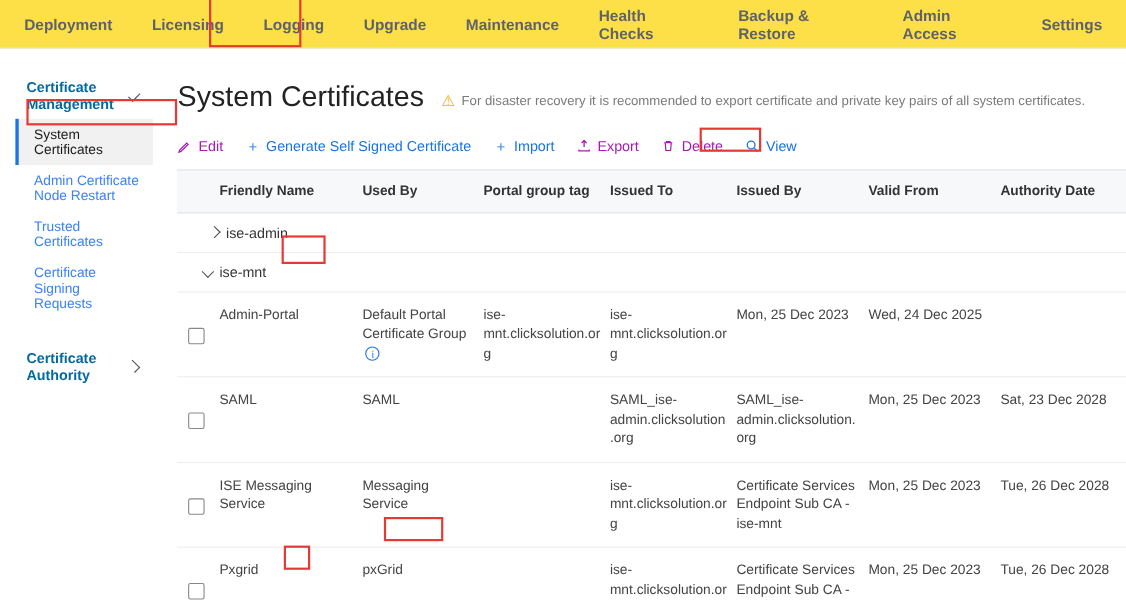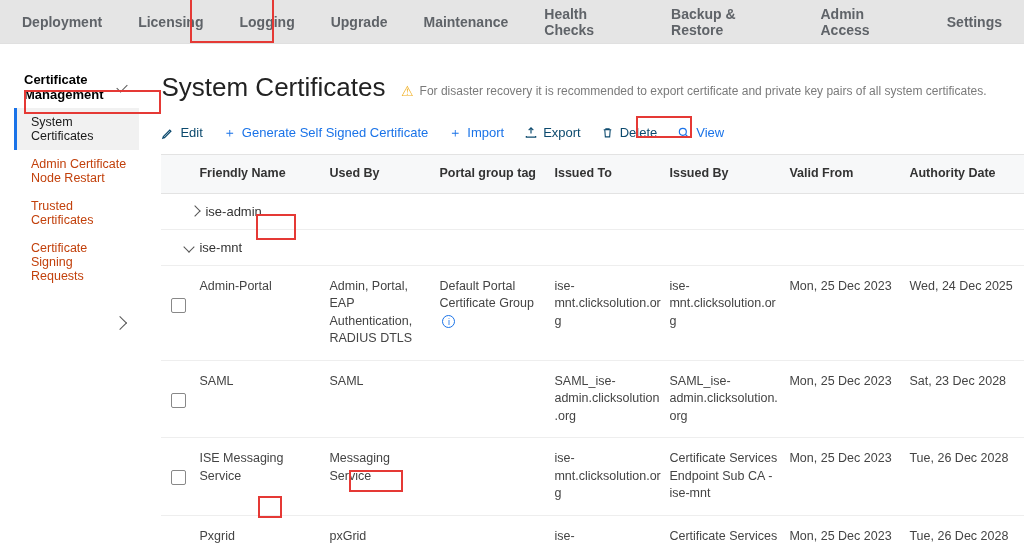--- a/index.html
+++ b/index.html
@@ -1,34 +1,34 @@
 <!DOCTYPE html>
 <html><head>
 <meta charset="utf-8">
 <style>
   * { box-sizing: border-box; margin: 0; padding: 0; }
   body { font-family: -apple-system, BlinkMacSystemFont, "Segoe UI", Arial, sans-serif; font-size: 13px; color: #2b2b2b; background: #fff; }
-  .topnav { background: #e5e5e5; border-bottom: 1px solid #e0e0e0; padding: 0 18px; display: flex; gap: 28px; height: 44px; align-items: center; }
+  .topnav { background: #fde047; border-bottom: 1px solid #e0e0e0; padding: 0 18px; display: flex; gap: 28px; height: 44px; align-items: center; }
   .topnav-item { color: #5f6368; font-size: 14px; font-weight: 600; padding: 12px 4px; cursor: pointer; position: relative; }
   .topnav-item.active { color: #1a73e8; }
   .topnav-item.active::after { content: ""; position: absolute; left: -4px; right: -4px; bottom: -1px; height: 3px; background: #1a73e8; }
   .layout { display: flex; }
   .sidebar { width: 228px; padding: 22px 0 22px 14px; }
-  .side-group-head { display: flex; align-items: center; gap: 6px; color: #000000; font-weight: 600; font-size: 13px; padding: 6px 10px; cursor: pointer; }
+  .side-group-head { display: flex; align-items: center; gap: 6px; color: #0369a1; font-weight: 600; font-size: 13px; padding: 6px 10px; cursor: pointer; }
   .chev { width: 10px; height: 10px; border-right: 1.5px solid #555; border-bottom: 1.5px solid #555; transform: rotate(45deg); margin-right: 4px; }
   .chev.right { transform: rotate(-45deg); }
-  .side-sub { border-left: 3px solid transparent; padding: 7px 12px 7px 14px; color: #c2410c; font-size: 12.5px; cursor: pointer; }
+  .side-sub { border-left: 3px solid transparent; padding: 7px 12px 7px 14px; color: #3b82f6; font-size: 12.5px; cursor: pointer; }
   .side-sub.active { background: #f1f1f1; border-left: 3px solid #1a73e8; color: #1a1a1a; font-weight: 500; }
   .content { flex: 1; padding: 28px 22px; }
   .page-title { font-size: 26px; font-weight: 400; color: #222; display: inline-block; margin-right: 12px; }
   .warn-row { display: inline-flex; align-items: center; gap: 6px; color: #7a7a7a; font-size: 12px; }
   .warn-icon { color: #f0ad1c; font-size: 14px; }
   .toolbar { margin-top: 22px; display: flex; gap: 20px; align-items: center; }
   .tb-btn { display: inline-flex; align-items: center; gap: 5px; font-size: 13px; color: #1a73e8; cursor: pointer; }
-  .tb-btn.muted { color: #0c4a6e; cursor: default; }
+  .tb-btn.muted { color: #a21caf; cursor: default; }
   .tb-icon { width: 14px; height: 14px; display: inline-flex; align-items: center; justify-content: center; }
   .th-row { margin-top: 14px; background: #f7f8f9; border-top: 1px solid #e3e3e3; border-bottom: 1px solid #e3e3e3; display: grid; grid-template-columns: 28px 130px 110px 115px 115px 120px 120px 120px 70px; padding: 10px 6px; font-weight: 600; font-size: 12.5px; color: #333; align-items: center; }
   .group-row { padding: 10px 10px 10px 30px; border-bottom: 1px solid #eee; font-size: 13px; color: #333; display: flex; align-items: center; gap: 6px; }
   .group-chev-right { width: 8px; height: 8px; border-right: 1.3px solid #555; border-bottom: 1.3px solid #555; transform: rotate(-45deg); display: inline-block; }
   .group-chev-down { width: 8px; height: 8px; border-right: 1.3px solid #555; border-bottom: 1.3px solid #555; transform: rotate(45deg); display: inline-block; }
   .data-row { display: grid; grid-template-columns: 28px 130px 110px 115px 115px 120px 120px 120px 70px; padding: 12px 6px; border-bottom: 1px solid #eee; font-size: 12.5px; color: #444; align-items: start; }
   .cell { padding: 0 4px; word-break: break-word; line-height: 1.4; }
   .checkbox { width: 15px; height: 15px; border: 1.5px solid #888; border-radius: 2px; display: inline-block; margin-top: 2px; }
   .info-icon { display: inline-flex; width: 13px; height: 13px; border: 1.2px solid #1a73e8; border-radius: 50%; align-items: center; justify-content: center; font-size: 9px; color: #1a73e8; margin-left: 3px; }
   .redbox { position: absolute; border: 2px solid #e53935; pointer-events: none; }
@@ -56,20 +56,21 @@
       <span class="chev"></span>
     </div>
     <div id="side-sub-1">
         <div class="side-sub active">System Certificates</div>
         <div class="side-sub">Admin Certificate Node Restart</div>
         <div class="side-sub">Trusted Certificates</div>
         <div class="side-sub">Certificate Signing Requests</div>
       </div>
     <div style="height:22px"></div>
     <div class="side-group-head">
+      <span>Certificate Authority</span>
       <span style="flex:1"></span>
       <span class="chev right"></span>
     </div>
   </div>
 
   <div class="content">
     <span class="page-title">System Certificates</span>
     <span class="warn-row">
       <span class="warn-icon">⚠</span>
       <span>For disaster recovery it is recommended to export certificate and private key pairs of all system certificates.</span>
@@ -136,21 +137,20 @@
     </div>
     <div class="group-row" style="padding-left:24px">
       <span class="group-chev-down"></span>
       <span>ise-mnt</span>
     </div>
 
     <div id="rows">
         <div class="data-row">
           <div class="cell" style="padding-top: 18px;"><span class="checkbox"></span></div>
           <div class="cell">Admin-Portal</div>
-          <div class="cell">Admin, Portal, EAP Authentication, RADIUS DTLS</div>
           <div class="cell">Default Portal Certificate Group<span class="info-icon">i</span></div>
           <div class="cell">ise-mnt.clicksolution.org</div>
           <div class="cell">ise-mnt.clicksolution.org</div>
           <div class="cell">Mon, 25 Dec 2023</div>
           <div class="cell">Wed, 24 Dec 2025</div>
         </div>
         <div class="data-row">
           <div class="cell" style="padding-top: 18px;"><span class="checkbox"></span></div>
           <div class="cell">SAML</div>
           <div class="cell">SAML</div>

